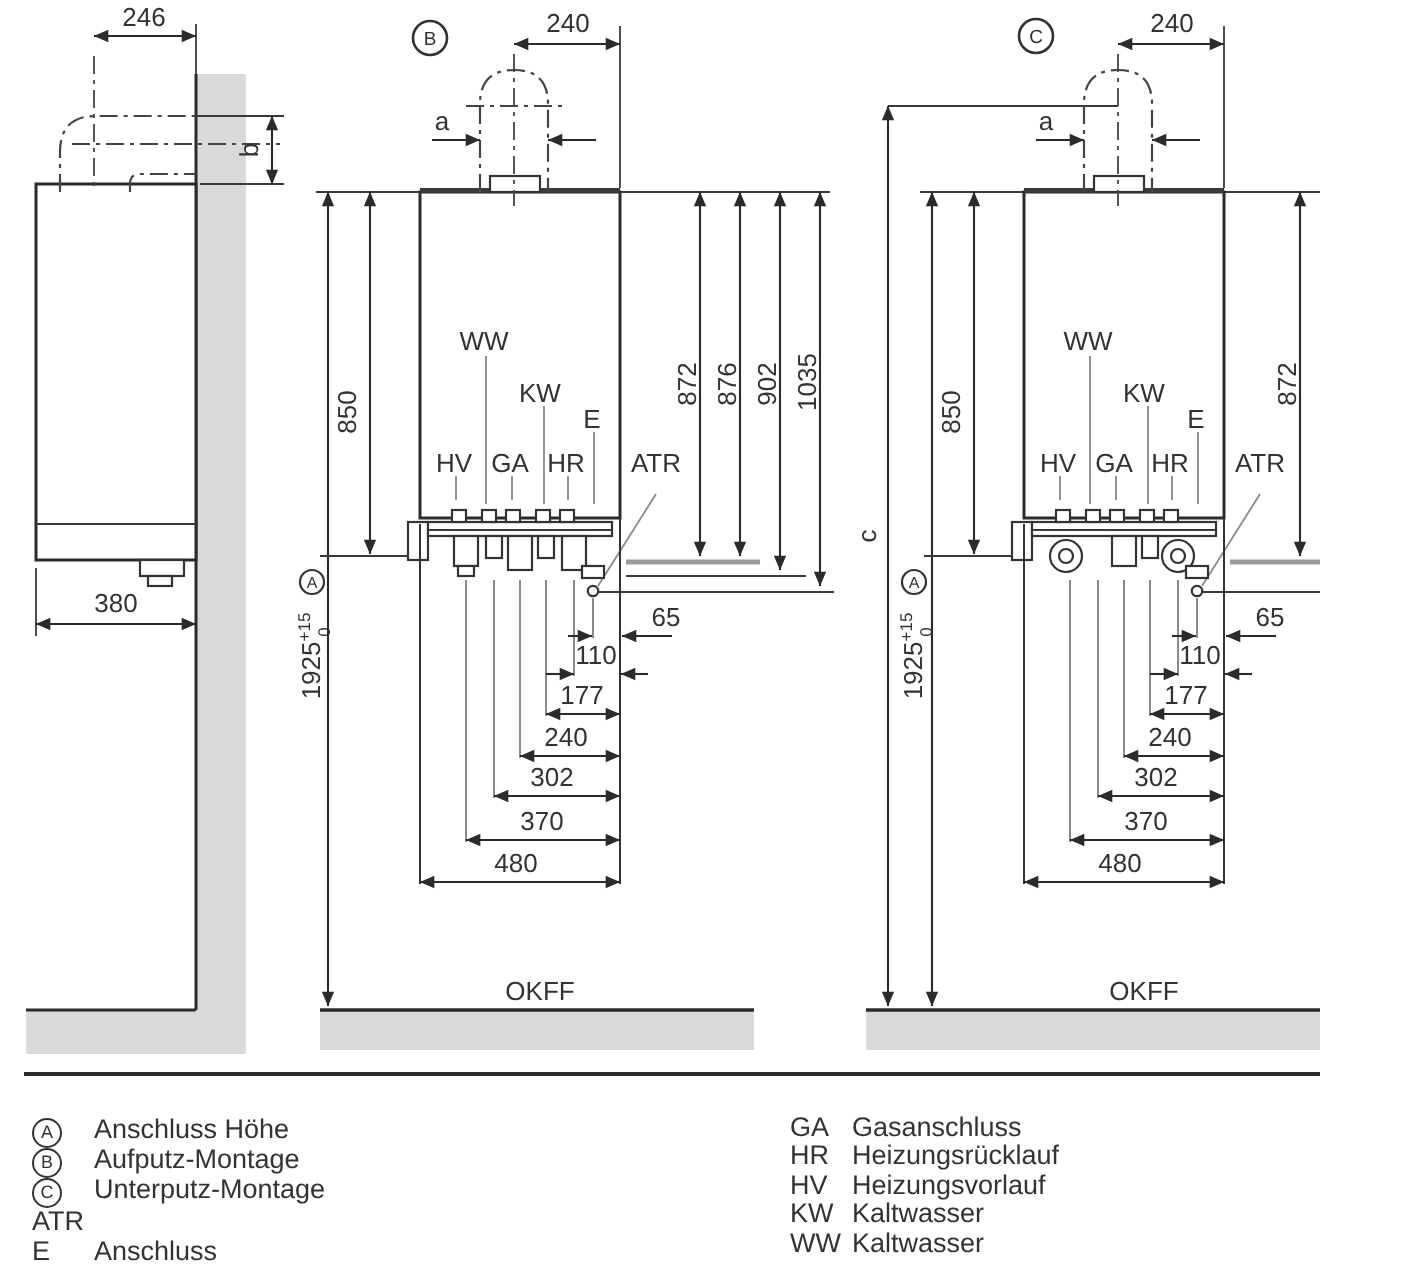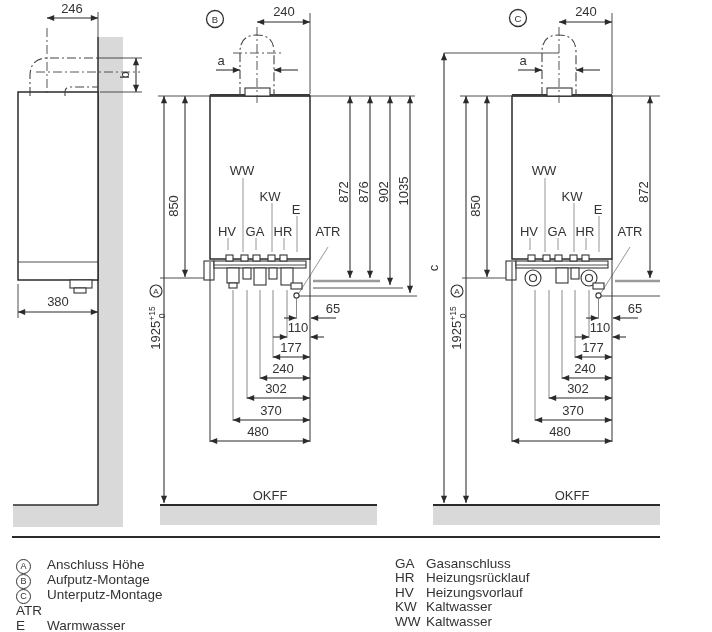--- a/index.html
+++ b/index.html
@@ -353,21 +353,21 @@
   </div>
   <div class="lrow">
     <span class="lkey"><span class="circ">C</span></span>
     <span>Unterputz-Montage</span>
   </div>
   <div class="lrow">
     <span class="lkey">ATR</span>
   </div>
   <div class="lrow">
     <span class="lkey">E</span>
-    <span>Warmwasser</span>
+    <span>Anschluss</span>
   </div>
 </div>
 
 <div class="lcol lcol-right" style="top:556px;left:395px;">
   <div class="lrow">
     <span class="lkey">GA</span>
     <span>Gasanschluss</span>
   </div>
   <div class="lrow">
     <span class="lkey">HR</span>

